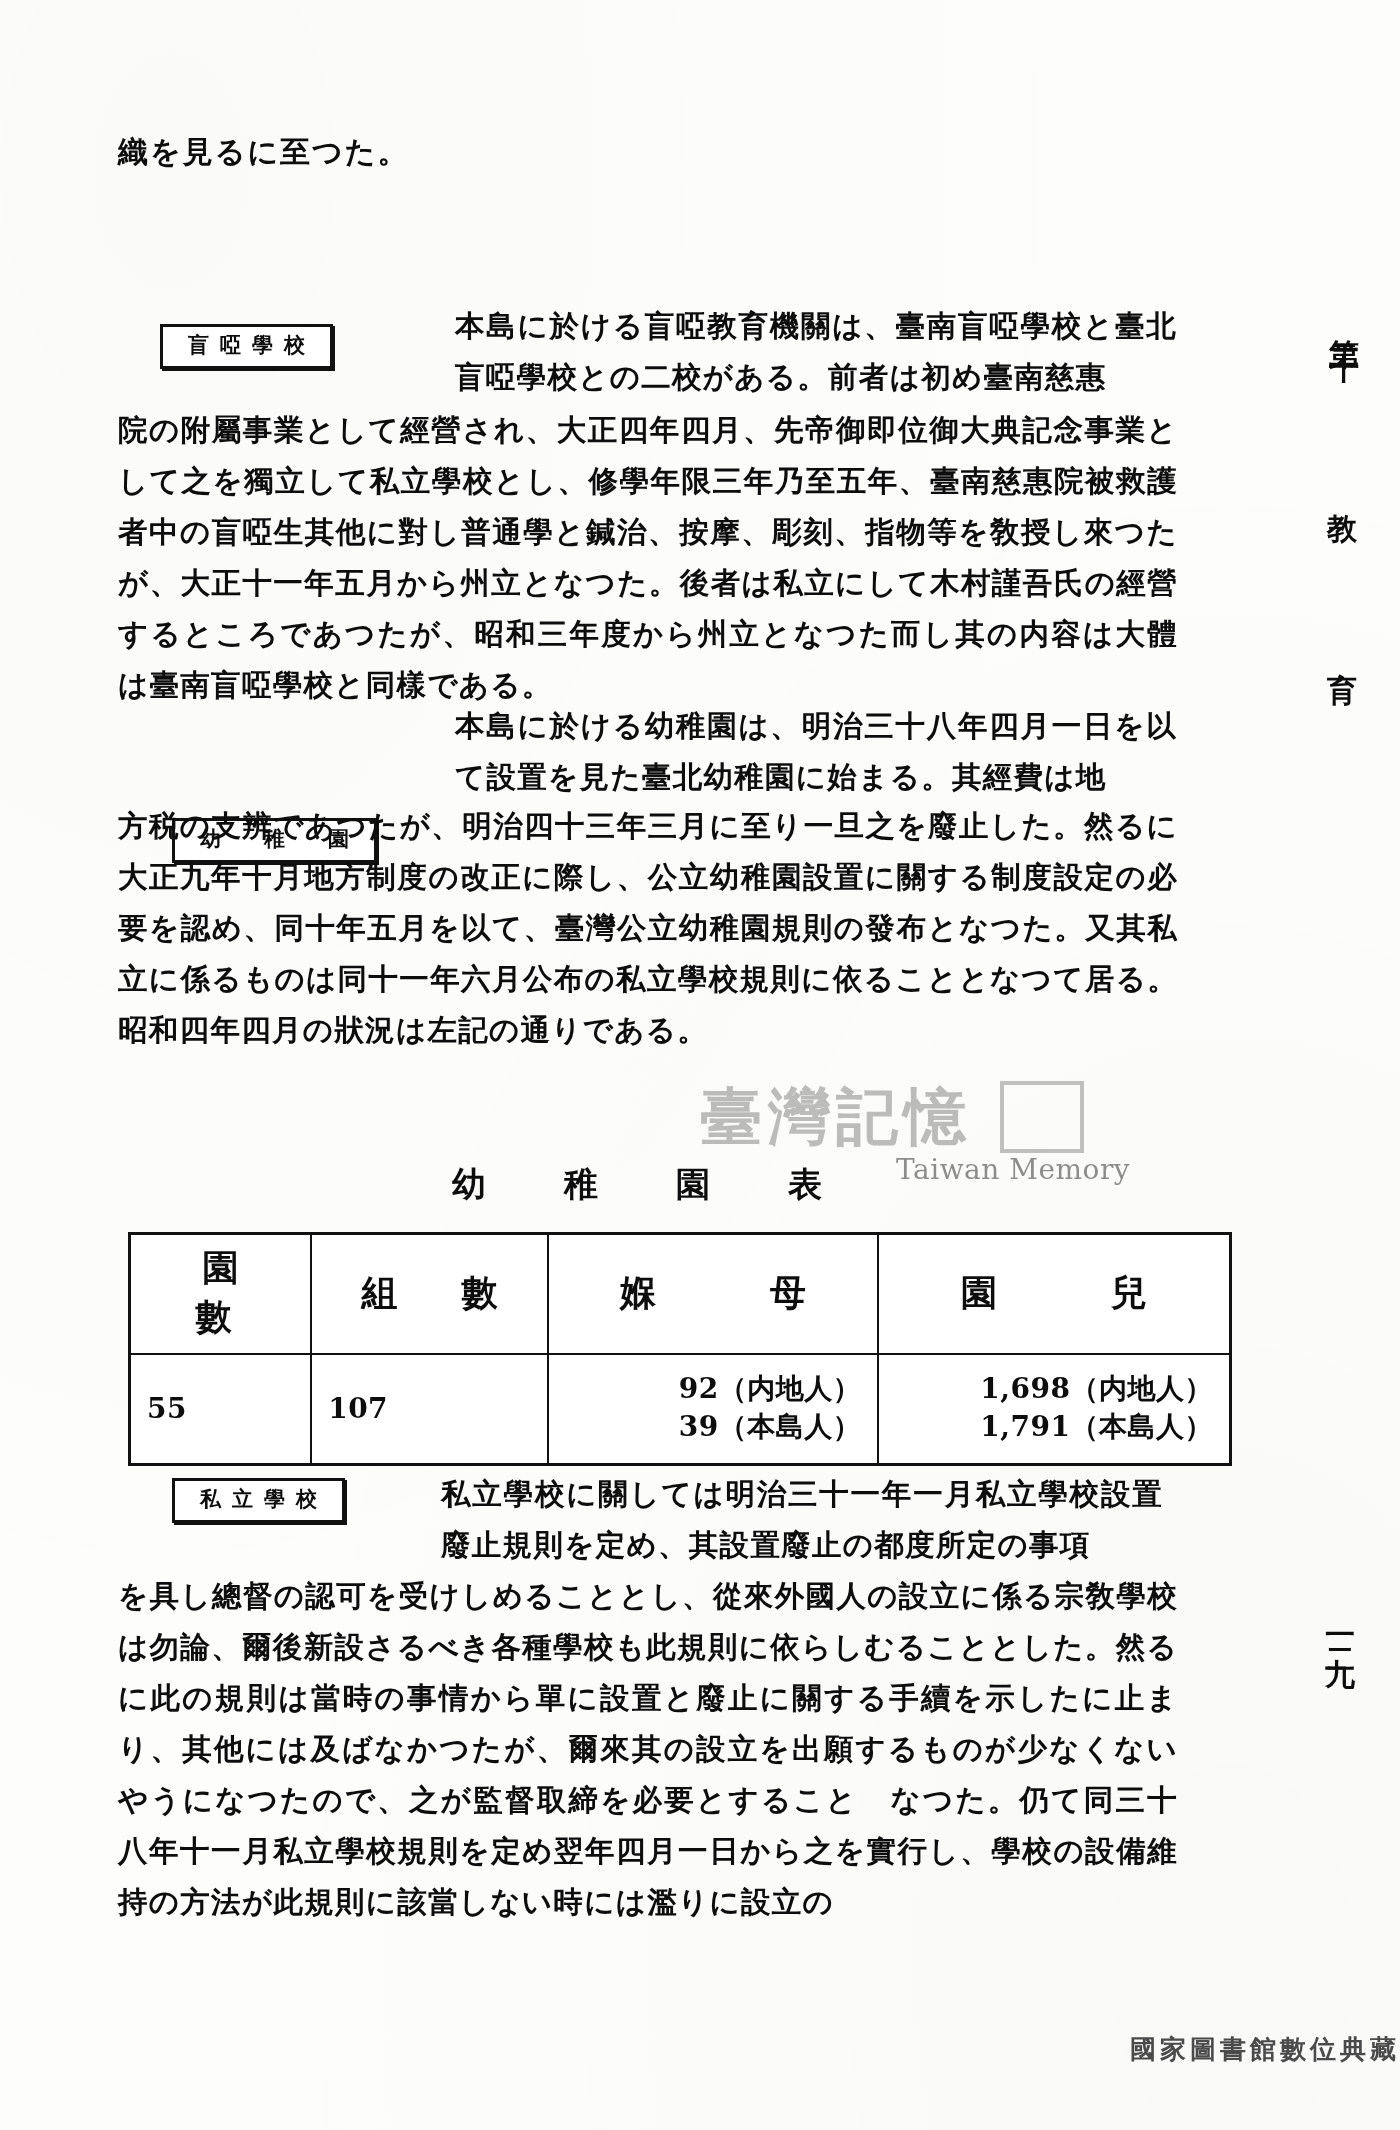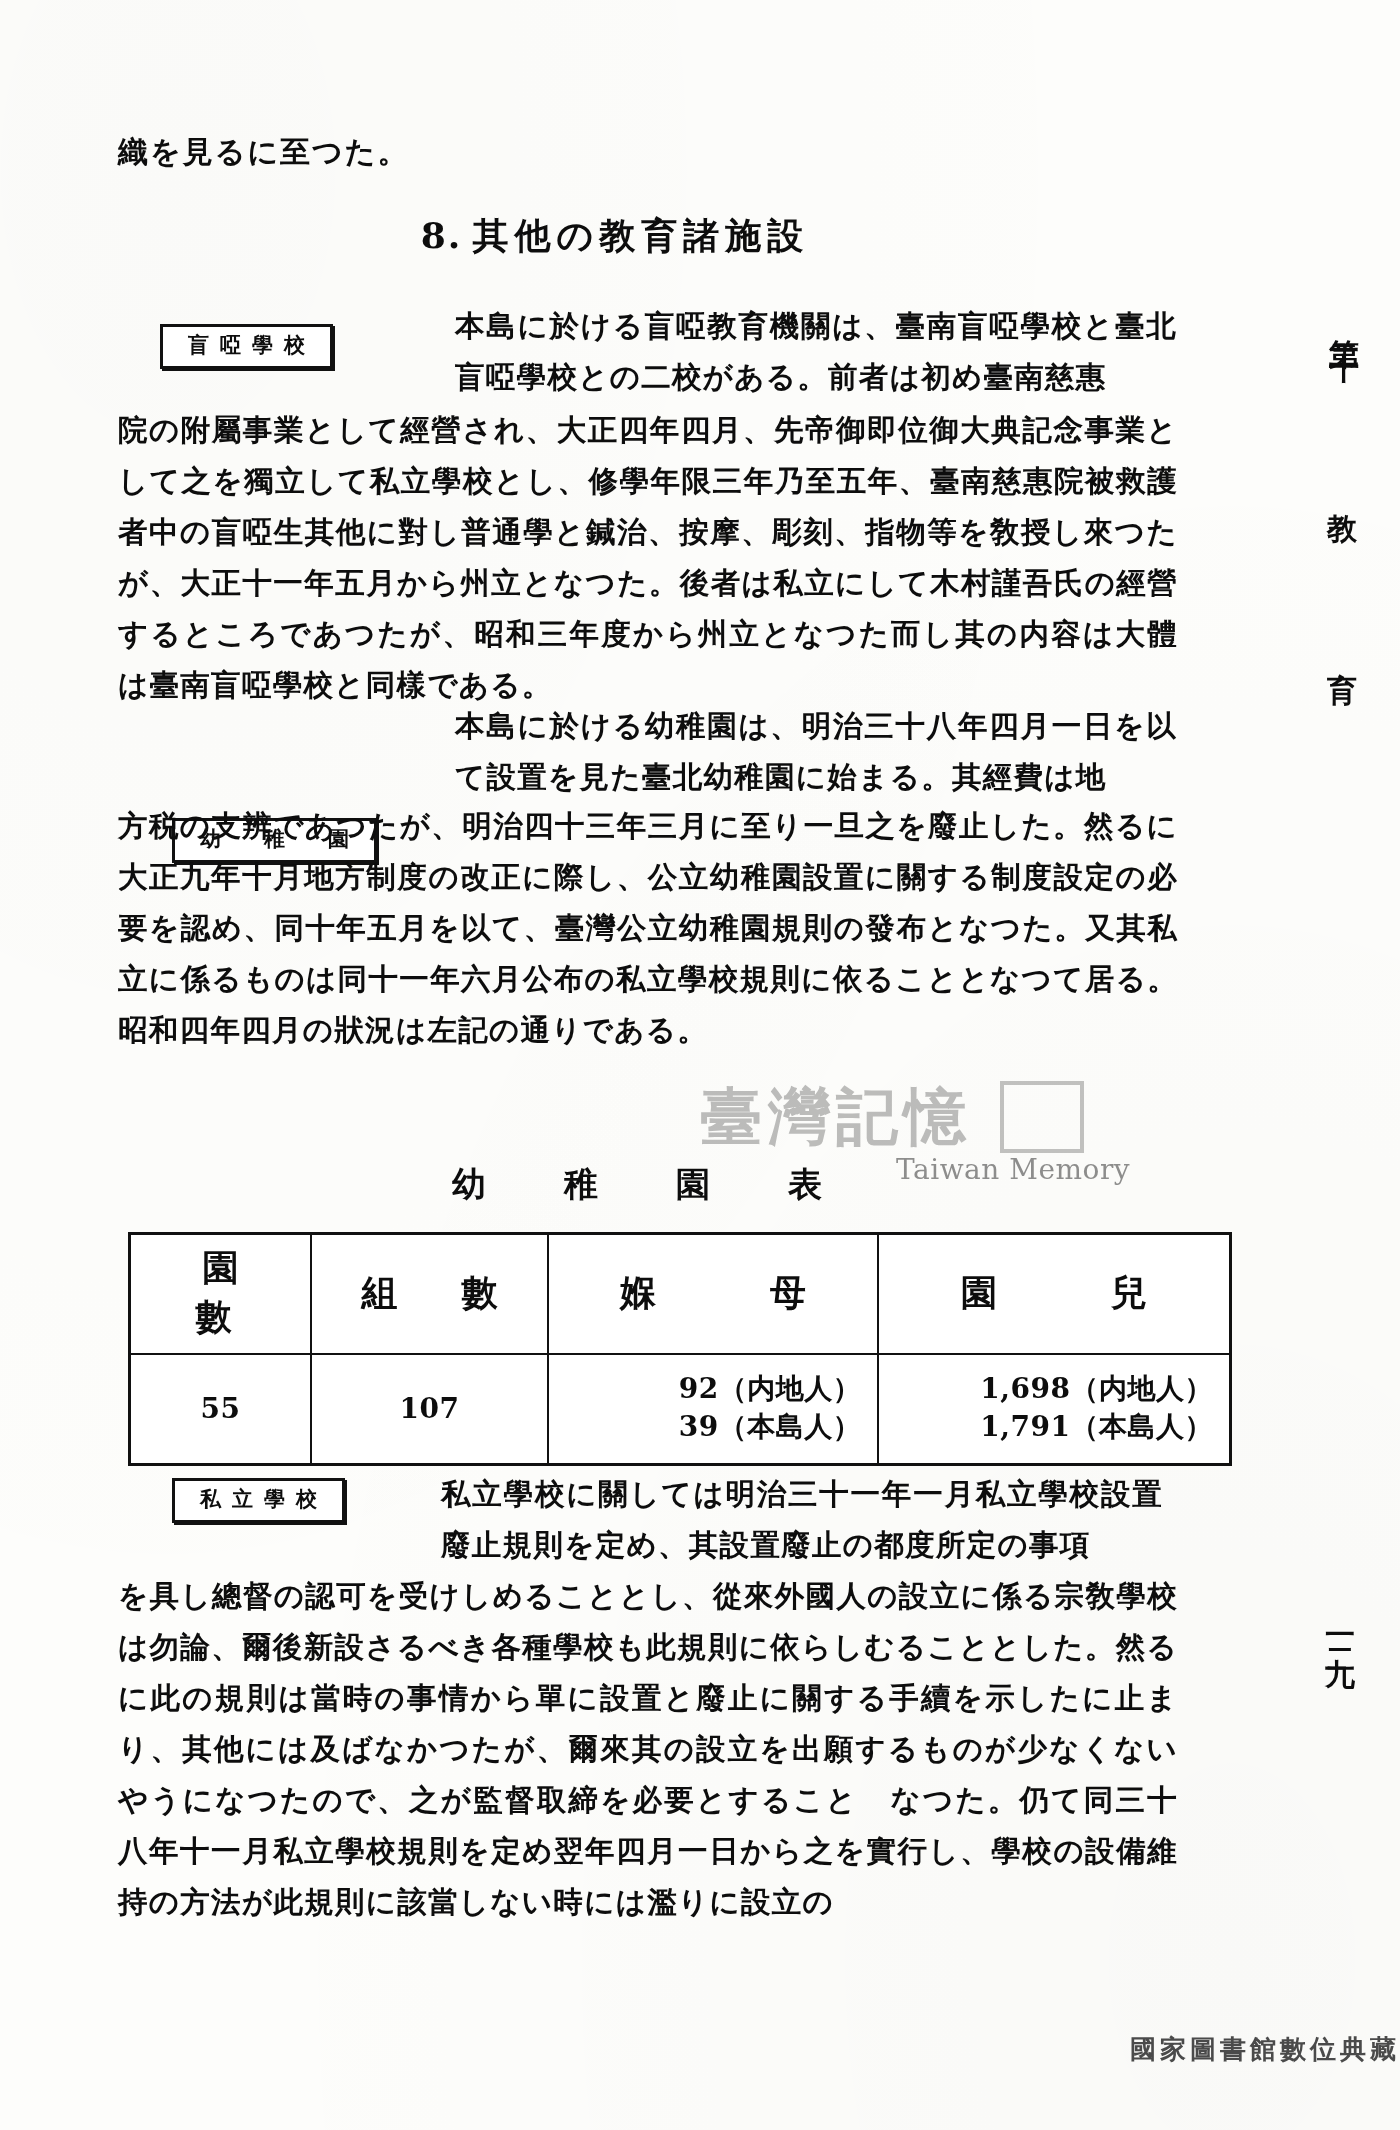--- a/index.html
+++ b/index.html
@@ -160,21 +160,21 @@
     padding: 9px 8px 11px 8px;
     text-align: center;
     height: 48px;
   }
   table.kindergarten tbody td {
     font-size: 28px;
     padding: 10px 16px 12px 16px;
     height: 86px;
     vertical-align: middle;
   }
-  .cell-center { text-align: center; }
+  .cell-center { }
   .cell-right  { text-align: right; }
   .cell-right .ln { display: block; line-height: 38px; white-space: nowrap; letter-spacing: 0.5px; }
   .w-en { font-size: 27px; letter-spacing: 0.5px; }
 
   
   col.c1 { width: 16.5%; }
   col.c2 { width: 21.5%; }
   col.c3 { width: 30%; }
   col.c4 { width: 32%; }
 
@@ -242,23 +242,20 @@
   #box-yo   { left: 172px; top: 770px; margin-top: 48px; }
   #box-shi  { left: 172px; top: 1478px; }
 </style>
 </head>
 <body>
 
 <div id="page">
 
   <div id="topline" class="jp">織を見るに至つた。</div>
 
-  <div id="section-title" class="jp">
-    <span class="num">8.</span><span>其他の教育諸施設</span>
-  </div>
 
   <div id="vert-chapter" class="vert jp">第二十一</div>
   <div id="vert-kyo" class="vert jp">教</div>
   <div id="vert-iku" class="vert jp">育</div>
   <div id="vert-pagenum" class="vert jp">一二九</div>
 
   <div class="headbox jp" id="box-moa">盲啞學校</div>
   <div class="para jp" id="p1-rest">院の附屬事業として經營され、大正四年四月、先帝御即位御大典記念事業として之を獨立して私立學校とし、修學年限三年乃至五年、臺南慈惠院被救護者中の盲啞生其他に對し普通學と鍼治、按摩、彫刻、指物等を敎授し來つたが、大正十一年五月から州立となつた。後者は私立にして木村謹吾氏の經營するところであつたが、昭和三年度から州立となつた而し其の内容は大體は臺南盲啞學校と同樣である。</div>
   <div class="para jp" id="p1-lead">本島に於ける盲啞教育機關は、臺南盲啞學校と臺北盲啞學校との二校がある。前者は初め臺南慈惠</div>
 

